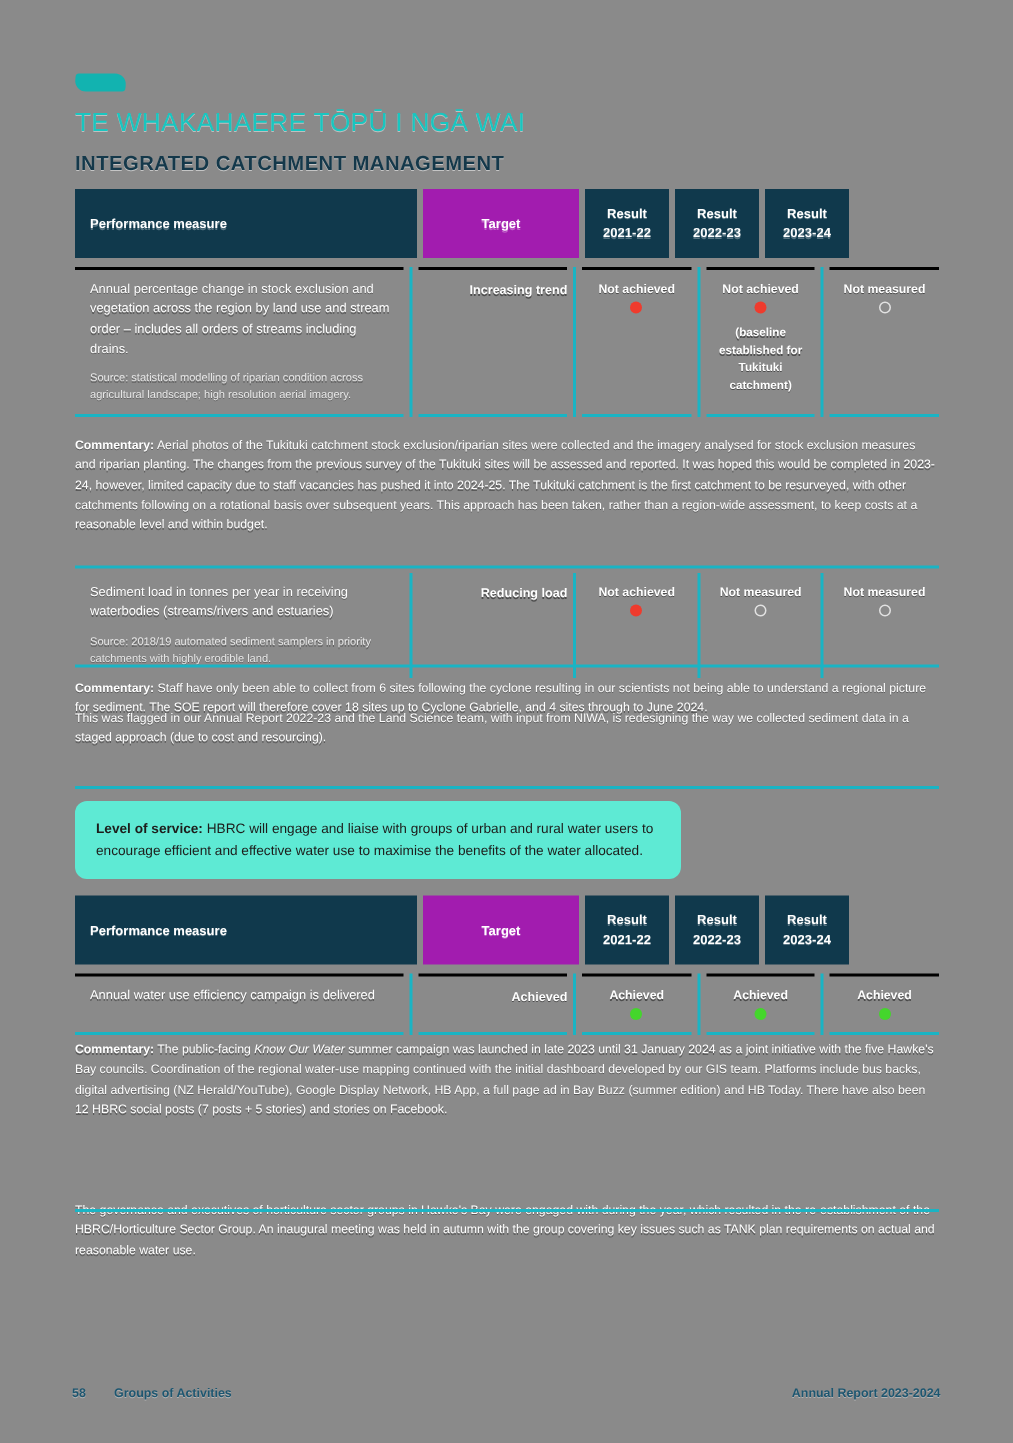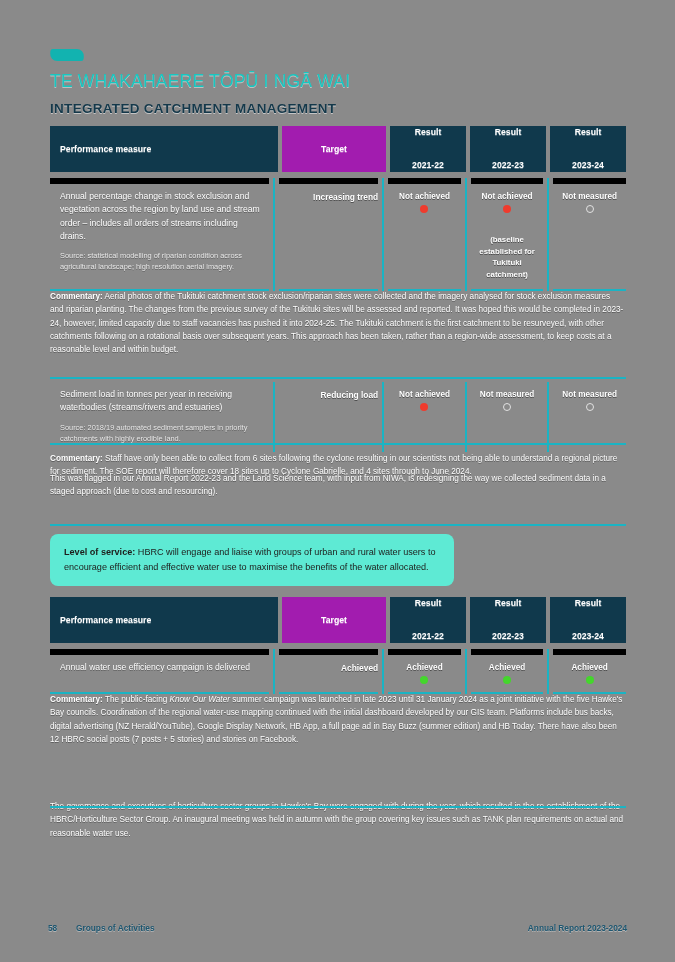--- a/index.html
+++ b/index.html
@@ -38,41 +38,41 @@
   
   .tbl { position:absolute; left:50px; width:576px; }
   .hrow { display:flex; height:46px; gap:4px; }
   .hcell {
     background:#10394c; display:flex; align-items:center;
     font-size:8.7px; font-weight:bold; color:#ffffff;
     text-shadow: 0 1px 0 rgba(255,255,255,.30);
   }
   .hcell.measure { width:228px; padding-left:10px; }
   .hcell.target  { width:104px; background:#a21caf; justify-content:center; }
-  .hcell.res     { width:76px; flex-direction:column; justify-content:space-between; align-items:center; line-height:1.45; }
+  .hcell.res     { width:56px; flex-direction:column; justify-content:center; align-items:center; line-height:1.45; }
 
   .drow { display:flex; gap:4px; }
-  .dcell { border-top:6px solid #000000; border-bottom:2px solid #1ab4c4; padding:6px 0 8px 0; }
+  .dcell { border-top:2px solid #000000; border-bottom:2px solid #1ab4c4; padding:6px 0 8px 0; }
   .dcell.measure { width:228px; padding-left:10px; padding-right:8px; }
   .dcell.target  { width:104px; text-align:right; font-size:8.4px; font-weight:bold;
                    color:#ffffff; text-shadow:0 1px 0 rgba(0,0,0,.45); padding-top:8px; }
   .dcell.res     { width:76px; text-align:center; font-size:8.2px; font-weight:bold;
                    color:#ffffff; text-shadow:0 1px 0 rgba(0,0,0,.45); padding-top:8px; }
   .sep { width:2px; background:#1ab4c4; }
 
   .m-main { font-size:8.6px; line-height:1.55; color:#ffffff;
             text-shadow:0 1px 0 rgba(0,0,0,.35); }
   .m-src  { font-size:7.4px; line-height:1.5; margin-top:7px;
             color:#e8e8e8; text-shadow:0 1px 0 rgba(0,0,0,.3); }
 
   .dot { width:8px; height:8px; border-radius:50%; margin:4px auto 0 auto; }
   .dot.red   { background:#ef3b2d; }
   .dot.green { background:#44d62c; }
   .dot.none  { background:transparent; border:1.3px solid #e2e2e2; }
-  .subnote { font-size:7.8px; font-weight:bold; line-height:1.5; margin-top:21px; }
+  .subnote { font-size:7.8px; font-weight:bold; line-height:1.5; margin-top:7px; }
 
   
   .comm { position:absolute; left:50px; width:576px;
           font-size:8.2px; line-height:1.62; color:#ffffff;
           text-shadow:0 1px 0 rgba(0,0,0,.35); }
   .comm b { font-weight:bold; }
   .comm i { font-style:italic; }
   .rule { position:absolute; left:50px; width:576px; height:2px; background:#1ab4c4; }
 
   

